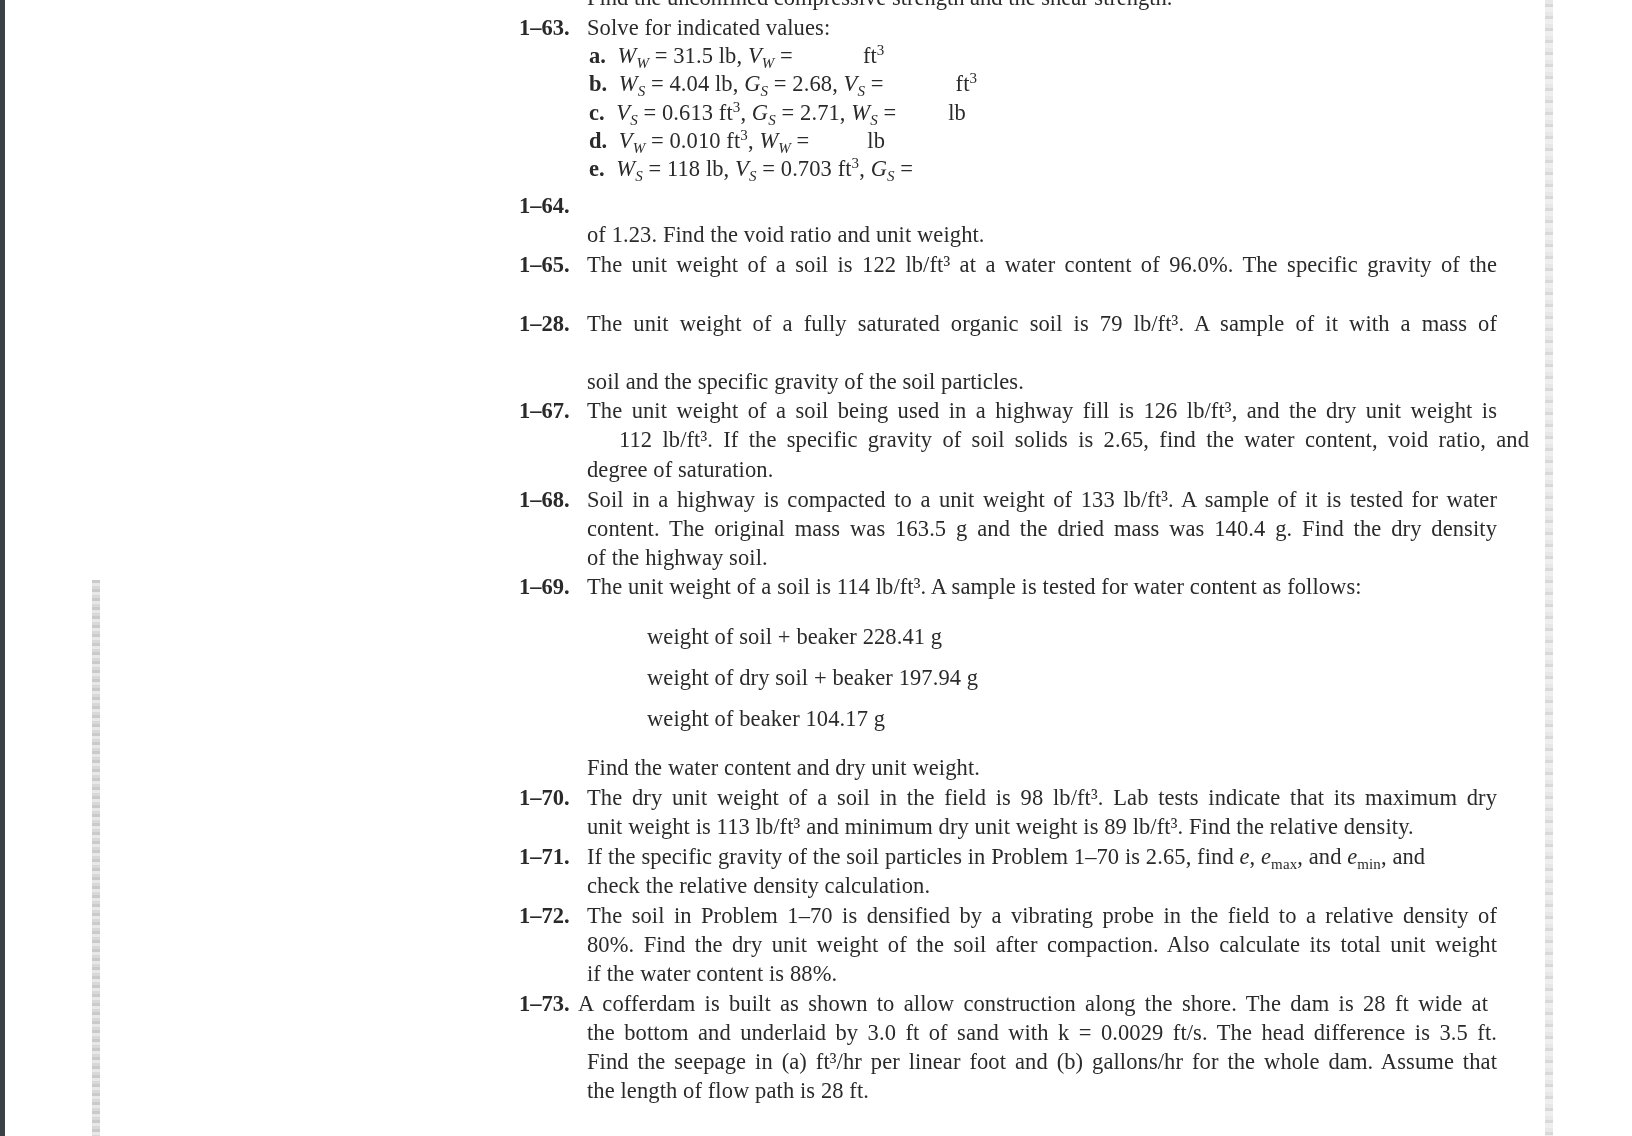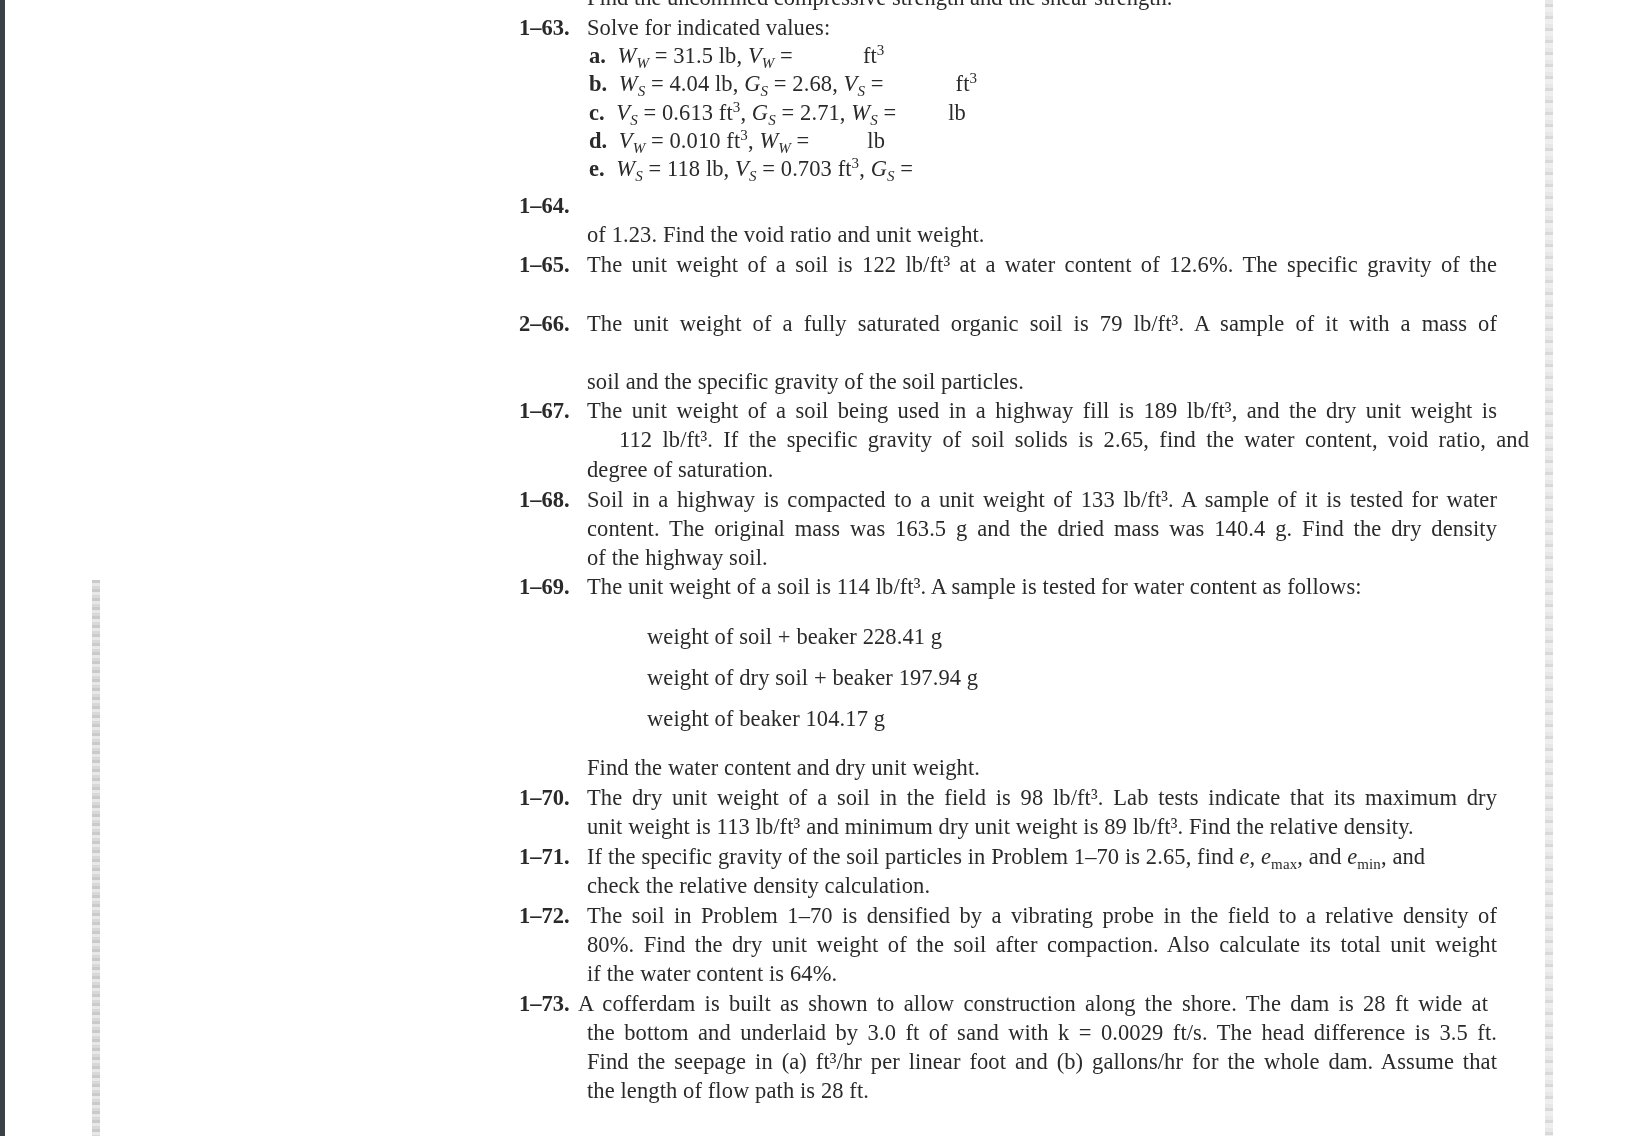--- a/index.html
+++ b/index.html
@@ -61,28 +61,28 @@
   </div>
   <div class="line" style="left:589px;top:155px">
     <span class="sub-label">e.</span>
     <span>&nbsp;<span class="it">W</span><sub class="it">S</sub> = 118 lb, <span class="it">V</span><sub class="it">S</sub> = 0.703 ft<sup>3</sup>, <span class="it">G</span><sub class="it">S</sub> =</span>
   </div>
 
   <div class="num" style="top:192px">1–64.</div>
   <div class="line" style="left:587px;top:221px">of 1.23. Find the void ratio and unit weight.</div>
 
   <div class="num" style="top:251px">1–65.</div>
-  <div class="line justify" style="left:587px;top:251px">The unit weight of a soil is 122 lb/ft³ at a water content of 12.6%. The specific gravity of the</div>
+  <div class="line justify" style="left:587px;top:251px">The unit weight of a soil is 122 lb/ft³ at a water content of 96.0%. The specific gravity of the</div>
 
-  <div class="num" style="top:310px">2–66.</div>
+  <div class="num" style="top:310px">1–28.</div>
   <div class="line justify" style="left:587px;top:310px">The unit weight of a fully saturated organic soil is 79 lb/ft³. A sample of it with a mass of</div>
   <div class="line" style="left:587px;top:368px">soil and the specific gravity of the soil particles.</div>
 
   <div class="num" style="top:397px">1–67.</div>
-  <div class="line justify" style="left:587px;top:397px">The unit weight of a soil being used in a highway fill is 189 lb/ft³, and the dry unit weight is</div>
+  <div class="line justify" style="left:587px;top:397px">The unit weight of a soil being used in a highway fill is 126 lb/ft³, and the dry unit weight is</div>
   <div class="line justify" style="left:619px;top:426px">112 lb/ft³. If the specific gravity of soil solids is 2.65, find the water content, void ratio, and</div>
   <div class="line" style="left:587px;top:456px">degree of saturation.</div>
 
   <div class="num" style="top:486px">1–68.</div>
   <div class="line justify" style="left:587px;top:486px">Soil in a highway is compacted to a unit weight of 133 lb/ft³. A sample of it is tested for water</div>
   <div class="line justify" style="left:587px;top:515px">content. The original mass was 163.5 g and the dried mass was 140.4 g. Find the dry density</div>
   <div class="line" style="left:587px;top:544px">of the highway soil.</div>
 
   <div class="num" style="top:573px">1–69.</div>
   <div class="line" style="left:587px;top:573px">The unit weight of a soil is 114 lb/ft³. A sample is tested for water content as follows:</div>
@@ -95,21 +95,21 @@
   <div class="line justify" style="left:587px;top:784px">The dry unit weight of a soil in the field is 98 lb/ft³. Lab tests indicate that its maximum dry</div>
   <div class="line" style="left:587px;top:813px">unit weight is 113 lb/ft³ and minimum dry unit weight is 89 lb/ft³. Find the relative density.</div>
 
   <div class="num" style="top:843px">1–71.</div>
   <div class="line" style="left:587px;top:843px">If the specific gravity of the soil particles in Problem 1–70 is 2.65, find <span class="it">e</span>, <span class="it">e</span><sub>max</sub>, and <span class="it">e</span><sub>min</sub>, and</div>
   <div class="line" style="left:587px;top:872px">check the relative density calculation.</div>
 
   <div class="num" style="top:902px">1–72.</div>
   <div class="line justify" style="left:587px;top:902px">The soil in Problem 1–70 is densified by a vibrating probe in the field to a relative density of</div>
   <div class="line justify" style="left:587px;top:931px">80%. Find the dry unit weight of the soil after compaction. Also calculate its total unit weight</div>
-  <div class="line" style="left:587px;top:960px">if the water content is 64%.</div>
+  <div class="line" style="left:587px;top:960px">if the water content is 88%.</div>
 
   <div class="num" style="top:990px">1–73.</div>
   <div class="line justify" style="left:578px;top:990px">A cofferdam is built as shown to allow construction along the shore. The dam is 28 ft wide at</div>
   <div class="line justify" style="left:587px;top:1019px">the bottom and underlaid by 3.0 ft of sand with k = 0.0029 ft/s. The head difference is 3.5 ft.</div>
   <div class="line justify" style="left:587px;top:1048px">Find the seepage in (a) ft³/hr per linear foot and (b) gallons/hr for the whole dam. Assume that</div>
   <div class="line" style="left:587px;top:1077px">the length of flow path is 28 ft.</div>
 
 </div>
 
 </body></html>

